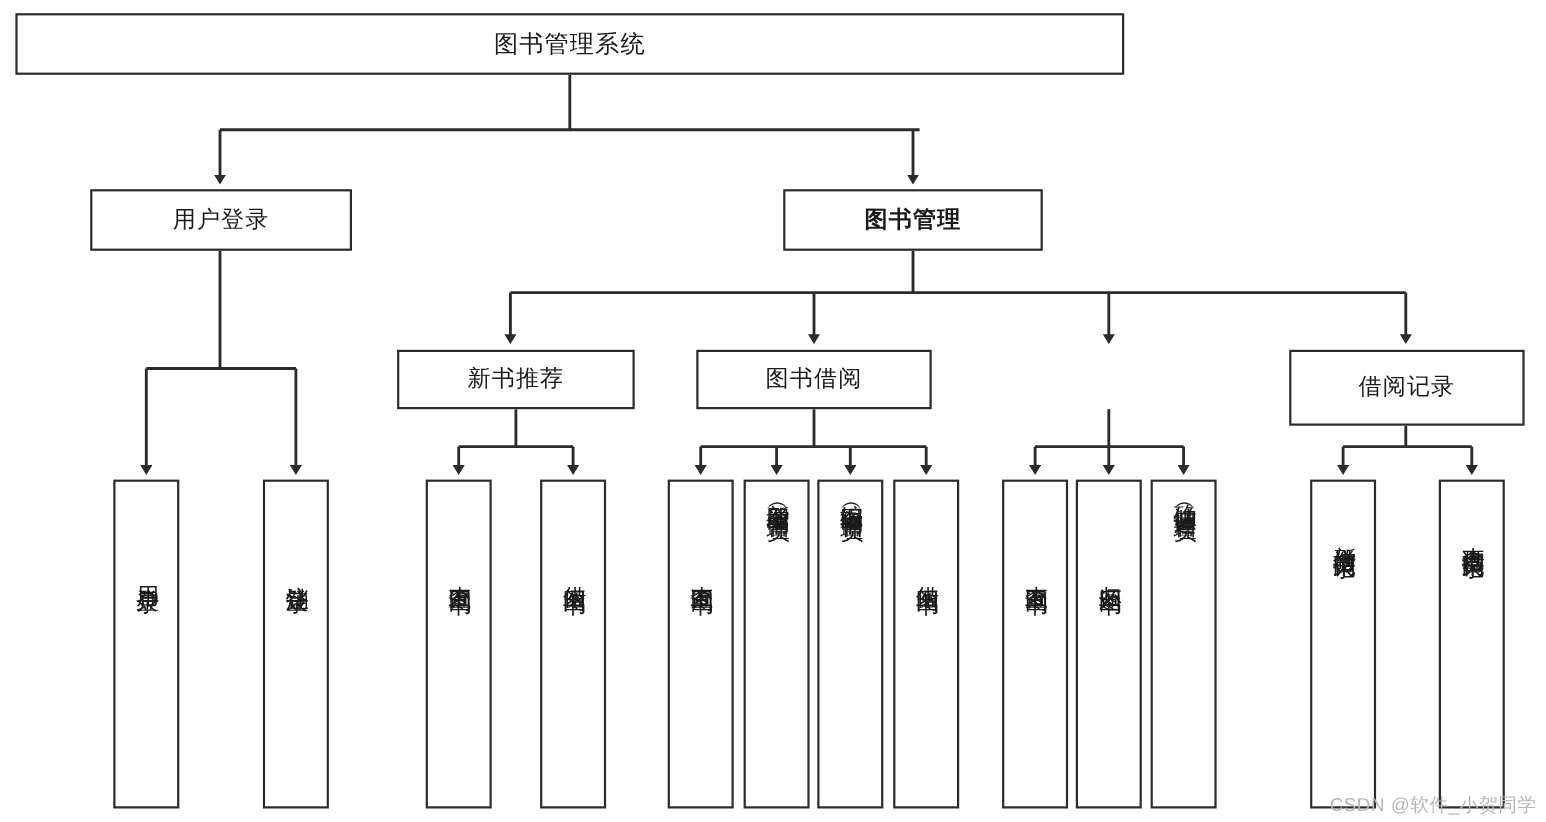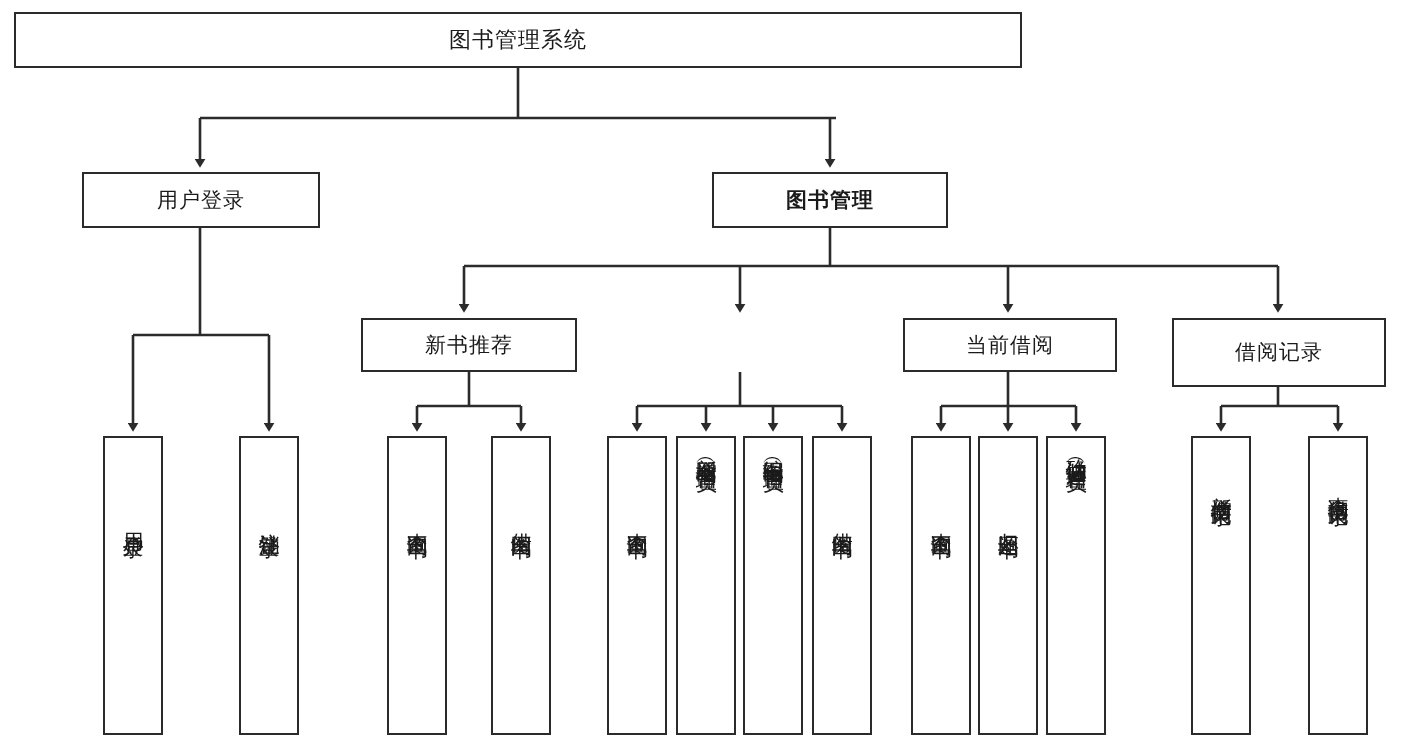--- a/index.html
+++ b/index.html
@@ -134,22 +134,22 @@
   <div class="node horiz" style="left:82px; top:172px; width:238px; height:56px;">
     <span>用户登录</span>
   </div>
   <div class="node horiz" style="left:712px; top:172px; width:236px; height:56px;font-weight:bold;">
     <span>图书管理</span>
   </div>
 
   <div class="node horiz" style="left:361px; top:318px; width:216px; height:54px;">
     <span>新书推荐</span>
   </div>
-  <div class="node horiz" style="left:903px; top:318px; width:214px; height:54px;">
-    <span>当前借阅</span>
+  <div class="node horiz" style="left:633px; top:318px; width:214px; height:54px;">
+    <span>图书借阅</span>
   </div>
   <div class="node horiz" style="left:1172px; top:318px; width:214px; height:69px;">
     <span>借阅记录</span>
   </div>
 
   <div class="node vert" style="left:103px; top:436px; width:60px; height:299px; padding-top:78px;">
     <span class="vtext">用户登录</span>
   </div>
   <div class="node vert" style="left:239px; top:436px; width:60px; height:299px; padding-top:78px;">
     <span class="vtext">注销登录</span>
@@ -185,14 +185,15 @@
     <span class="vtext">确认归还（管理员）</span>
   </div>
 
   <div class="node vert" style="left:1191px; top:436px; width:60px; height:299px; padding-top:42px;">
     <span class="vtext">新增借阅记录</span>
   </div>
   <div class="node vert" style="left:1308px; top:436px; width:60px; height:299px; padding-top:42px;">
     <span class="vtext">查询借阅记录</span>
   </div>
 
+  <div class="watermark">CSDN @软件_小贺同学</div>
 
 </div>
 
 </body></html>

